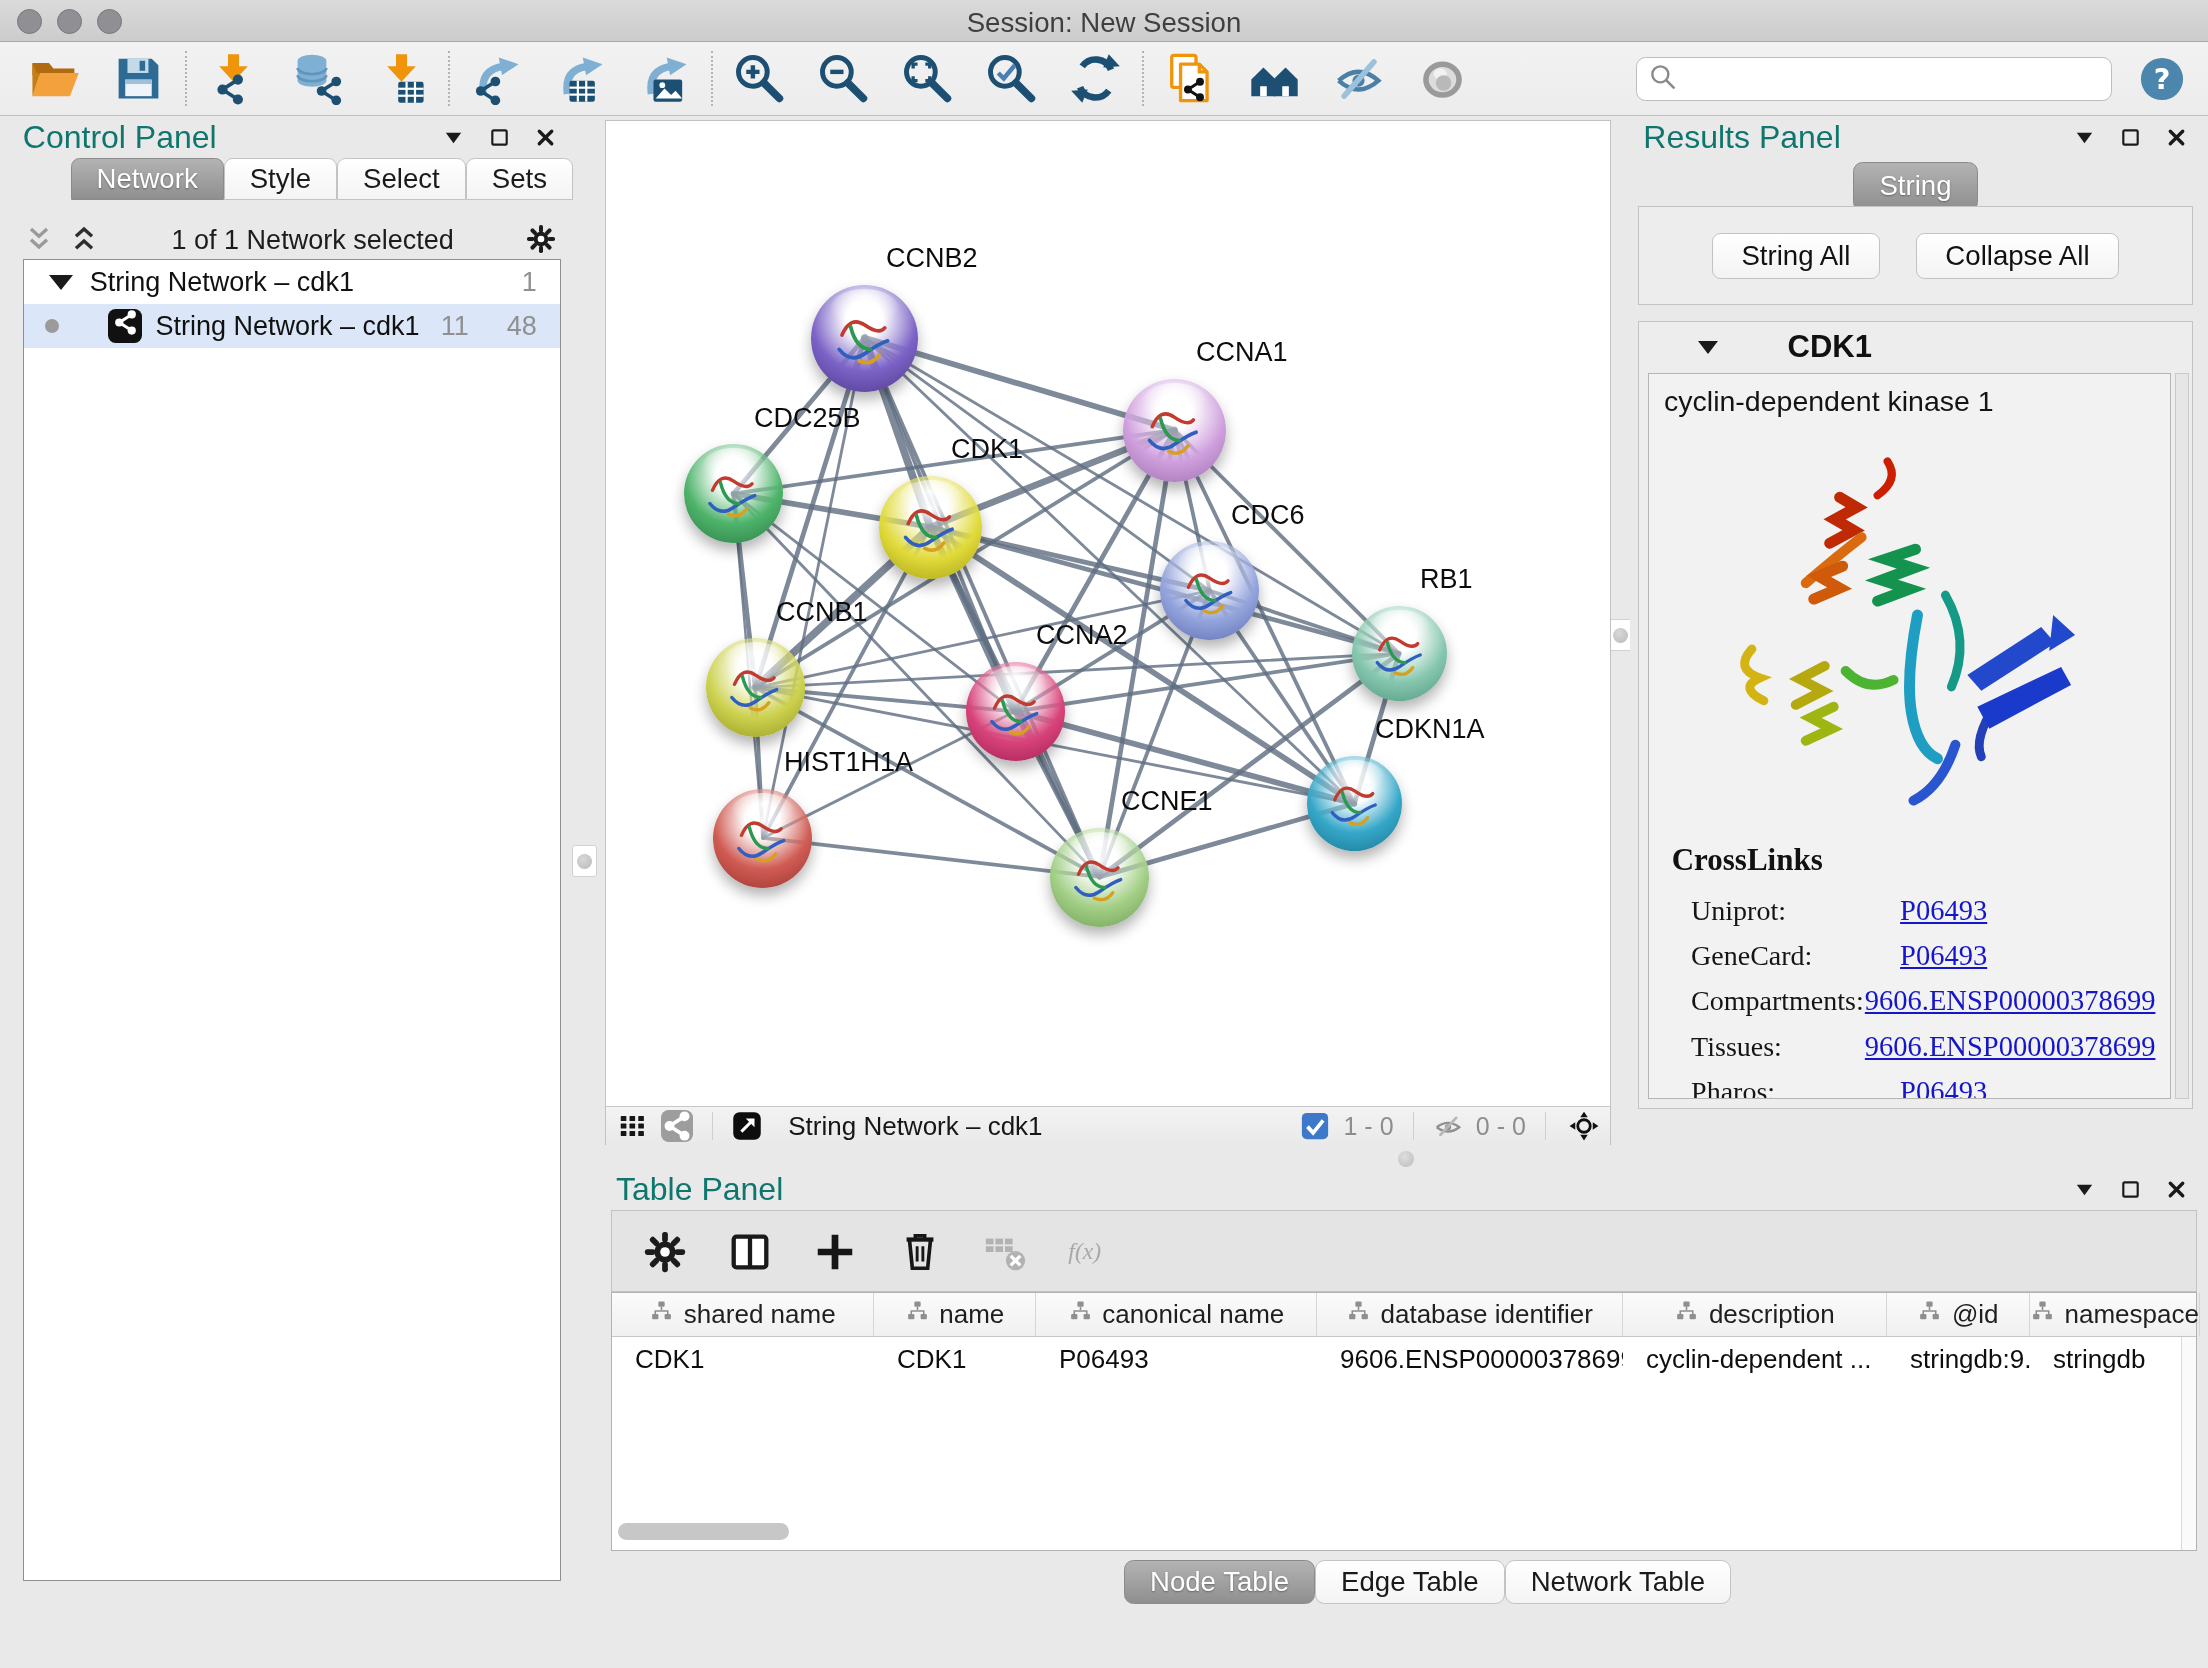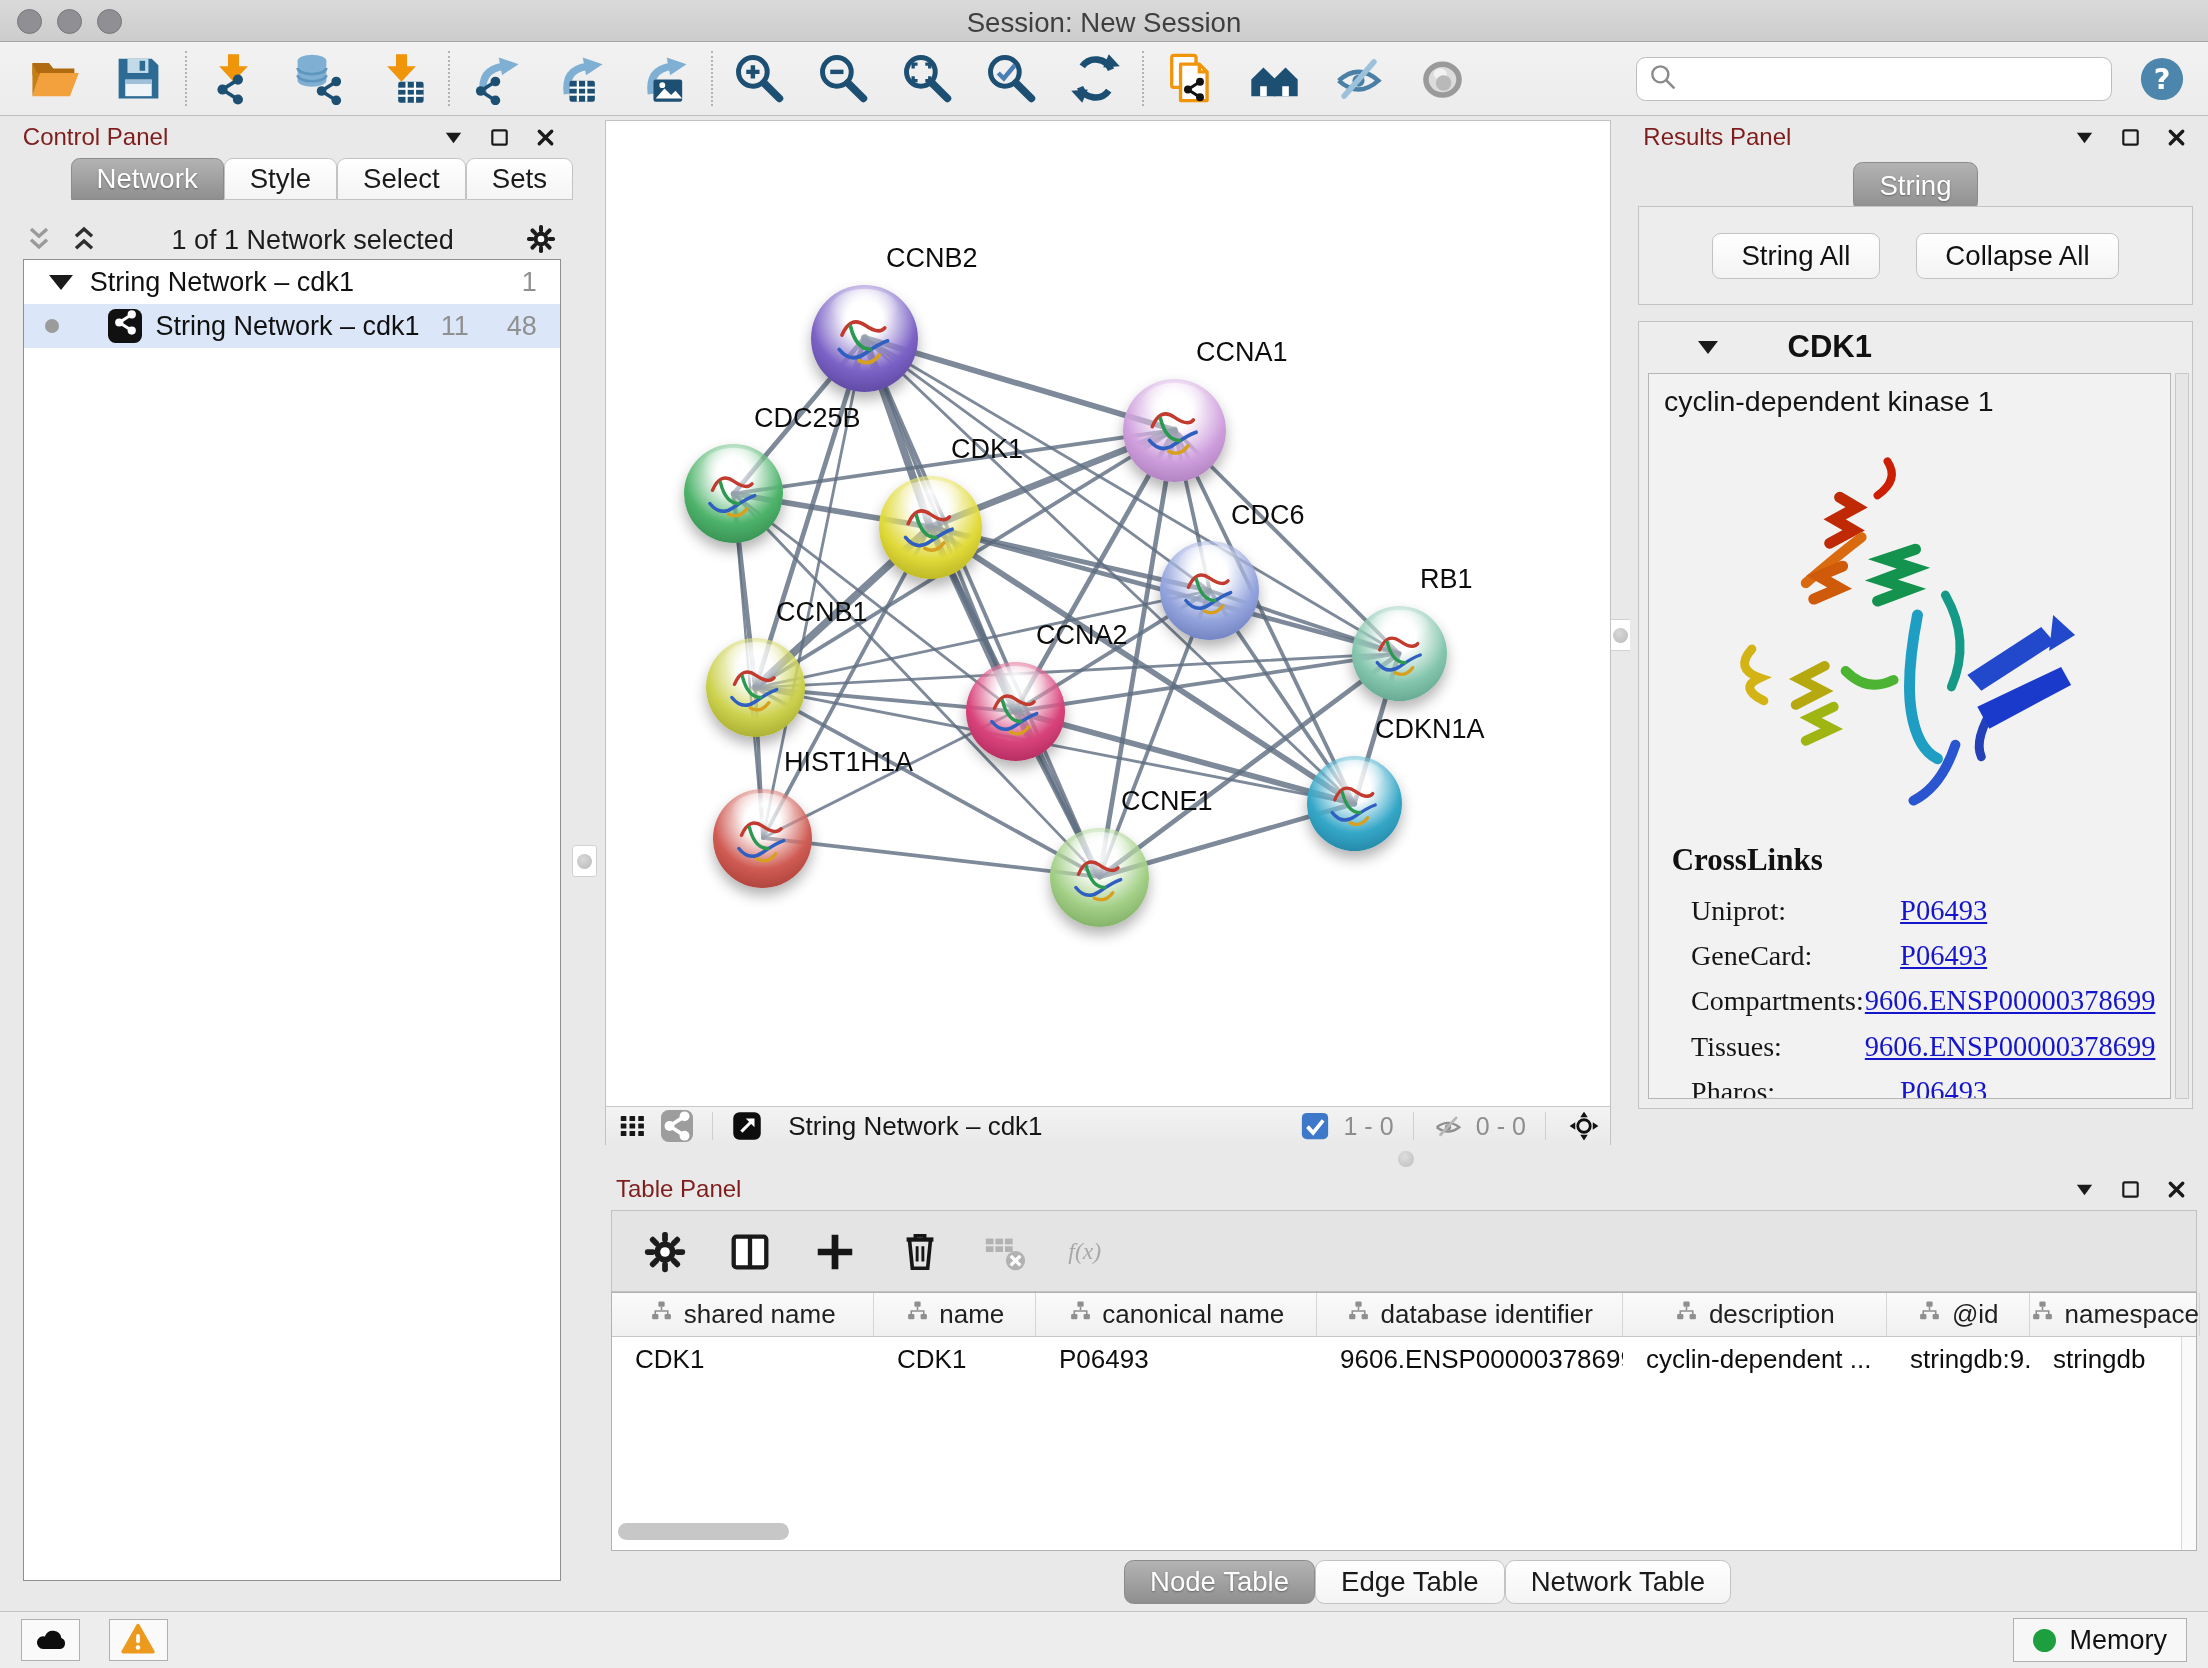--- a/index.html
+++ b/index.html
@@ -24,21 +24,21 @@
   .tgroup { display:flex; align-items:center; gap:21px; }
   .searchbox { margin-left:auto; width:476px; height:44px; background:#fff;
     border:1.9px solid #bdbdbd; border-radius:9.5px; display:flex; align-items:center; padding:0 9.5px; }
   .searchbox svg { width:32px; height:32px; }
   .searchbox input { border:none; outline:none; flex:1; font-size:25px; height:38px; background:transparent; }
   .helpbtn { margin-left:27px; width:46px; height:46px; border:none; background:none; padding:0; cursor:pointer; }
 
   
   .dock { position:absolute; background:#e9e9e9; }
   .dock-header { height:34px; display:flex; align-items:center; padding:0 13.3px; }
-  .dock-title { font-size:24px; color:#7f1d1d; }
+  .dock-title { font-size:32px; color:#0f766e; }
   .dock-icons { margin-left:auto; display:flex; align-items:center; gap:23px; }
   .dock-icons span svg { width:23px; height:23px; display:block; }
 
   .tab { height:42px; padding:0 25px; display:flex; align-items:center; justify-content:center;
     font-size:27.6px; color:#1a1a1a; background:linear-gradient(#ffffff,#f4f4f4);
     border:1px solid #c3c3c3; border-radius:8.6px 8.6px 0 0; cursor:pointer; }
   .tab.sel { background:linear-gradient(#b3b3b3,#8f8f8f); color:#fff;
     text-shadow:0 1px 1.9px rgba(0,0,0,.35); border-color:#8b8b8b; }
   .btab { border-radius:8.6px; }
 
@@ -916,32 +916,14 @@
         <div class="hthumb"></div>
       </div>
     </div>
     <div id="tp-tabs">
         <div class="tab btab sel">Node Table</div>
         <div class="tab btab">Edge Table</div>
         <div class="tab btab">Network Table</div>
       </div>
   </div>
 
-  <div class="footer">
-    <button class="fbtn">
-      <span><svg viewBox="0 0 48 48">
-            <path fill="#0d0d0d" d="M13 38a9 9 0 1 1 2.4-17.7A12 12 0 0 1 38.6 22.6 8 8 0 0 1 37 38z"></path>
-          </svg></span>
-    </button>
-    <button class="fbtn">
-      <span><svg viewBox="0 0 48 48">
-            <path d="M24 5 45 42 H3 Z" fill="#eb9a1e" stroke="#eb9a1e" stroke-width="5" stroke-linejoin="round"></path>
-            <rect x="21.4" y="17" width="5.2" height="13" rx="2.5" fill="#fff"></rect>
-            <circle cx="24" cy="36" r="3.2" fill="#fff"></circle>
-          </svg></span>
-    </button>
-    <button class="membtn">
-      <span class="memdot"></span>
-      <span>Memory</span>
-    </button>
-  </div>
 </div>
 
 
 </body></html>

